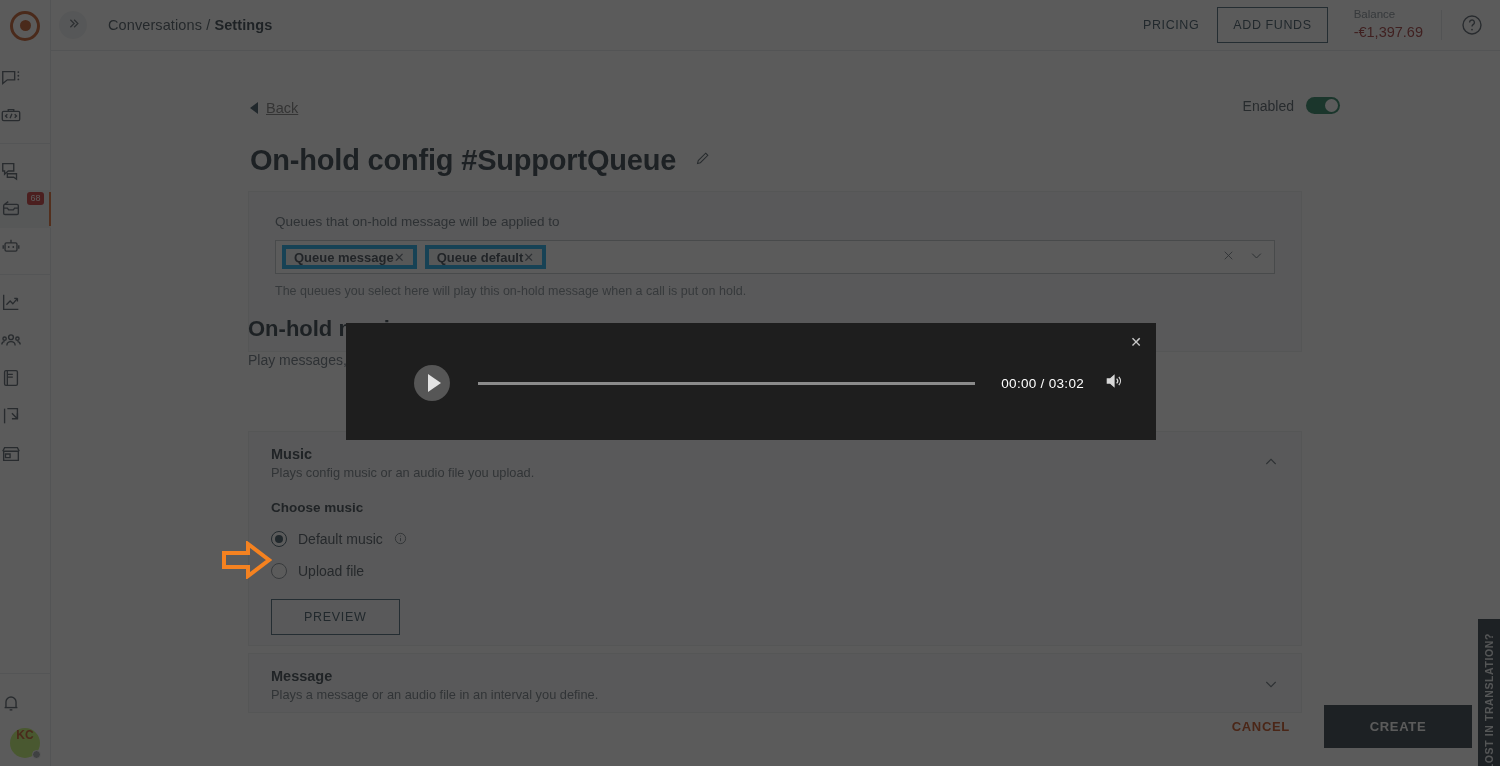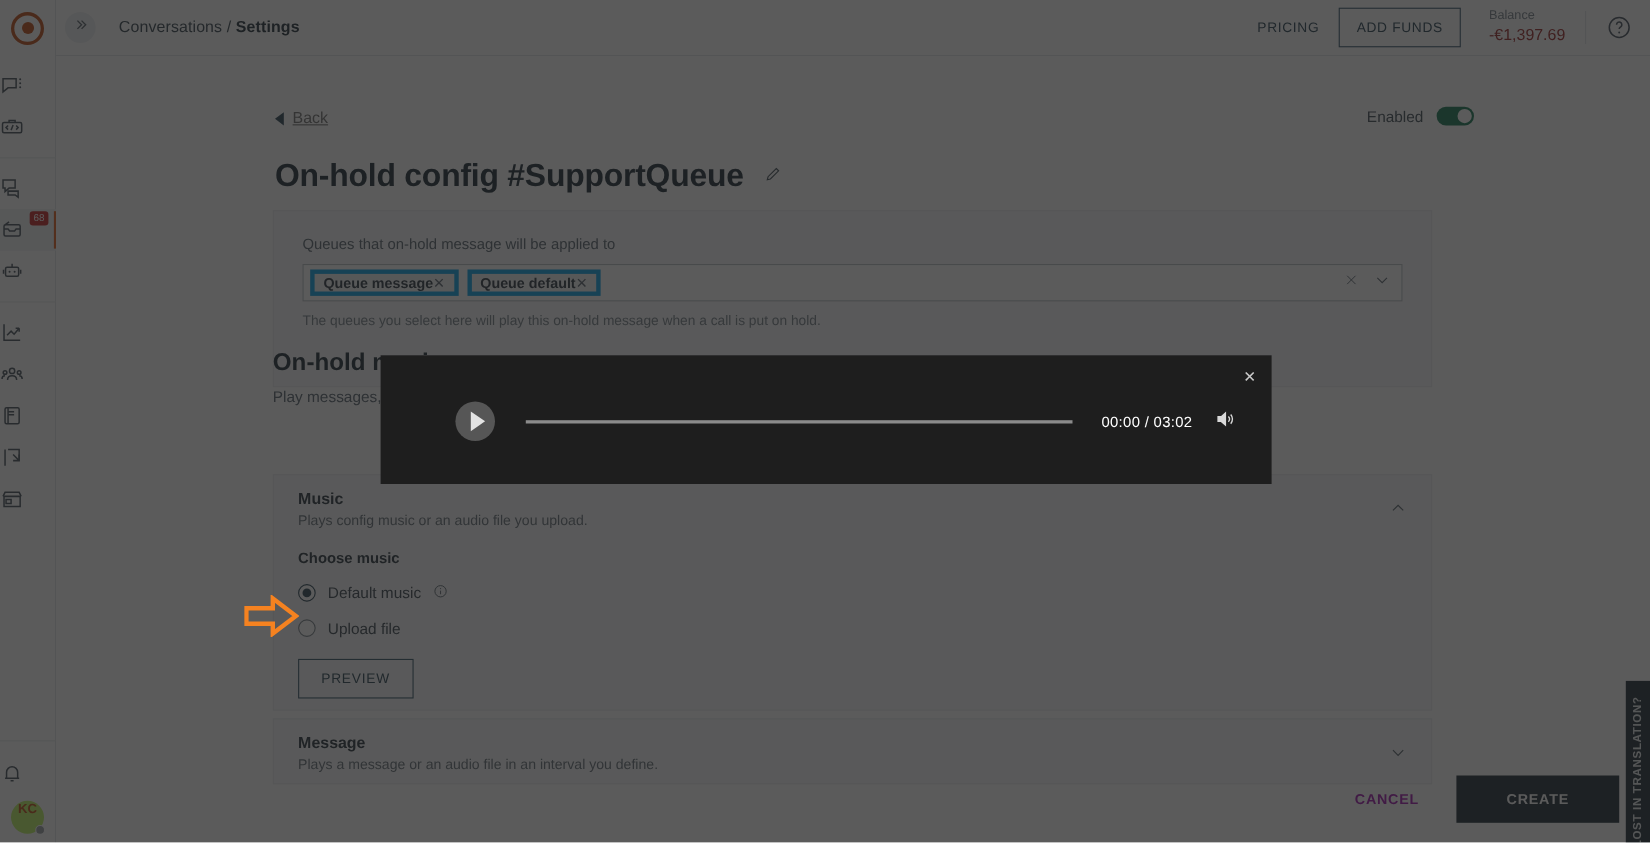--- a/index.html
+++ b/index.html
@@ -198,31 +198,31 @@
     border: 1.5px solid #7d868e; background: #fff;
     display: flex; align-items: center; justify-content: center;
     cursor: pointer;
   }
   .radio.on { border-color: #2f4858; }
   .radio.on i { width: 8px; height: 8px; border-radius: 50%; background: #2f4858; display: block; }
   .radio-lbl { font-size: 14px; color: #3f4a54; }
   .btn-outline {
     border: 1px solid #3a5a6e; background: transparent;
     color: #2f4858; font-size: 12.5px; letter-spacing: .7px;
-    padding: 10px 20px; cursor: pointer;
+    padding: 10px 32px; cursor: pointer;
     font-family: "Liberation Sans", sans-serif;
   }
 
   .footer-actions {
     position: absolute; right: 28px; bottom: 18px;
     display: flex; align-items: center; gap: 0;
   }
   .btn-cancel {
     background: transparent; border: none; cursor: pointer;
-    color: #a21caf; font-size: 13px; letter-spacing: .7px; font-weight: bold;
+    color: #c2410c; font-size: 13px; letter-spacing: .7px; font-weight: bold;
     padding: 12px 22px; font-family: "Liberation Sans", sans-serif;
   }
   .btn-create {
     background: #23313b; border: none; cursor: pointer;
     color: #ffffff; font-size: 13px; letter-spacing: .7px; font-weight: bold;
     padding: 14px 0; width: 148px; margin-left: 12px;
     font-family: "Liberation Sans", sans-serif;
   }
 
   .lost-tab {

